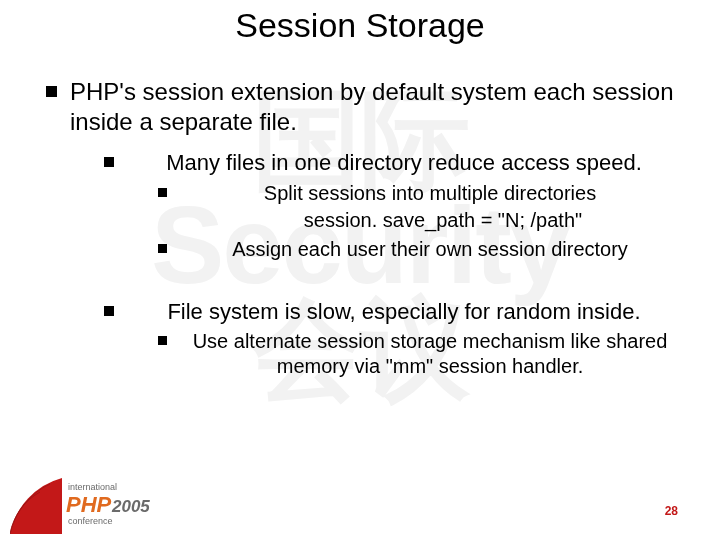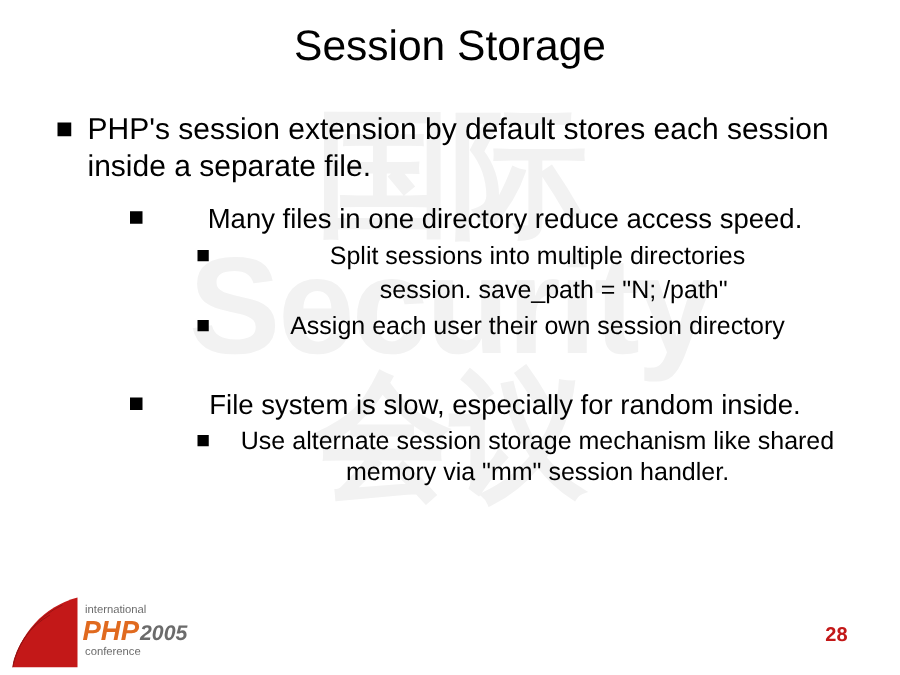--- a/index.html
+++ b/index.html
@@ -23,21 +23,21 @@
     letter-spacing: -2px;
     user-select: none;
     z-index: 0;
     white-space: pre;
   }
   .slide {
     position: relative;
     z-index: 1;
     width: 720px;
     height: 540px;
-    padding: 18px 40px 0 40px;
+    padding: 6px 40px 0 40px;
   }
   .title {
     font-size: 34px;
     text-align: center;
     margin-bottom: 32px;
     font-weight: 400;
   }
   ul { list-style: none; }
   .lvl1 > li {
     font-size: 24px;
@@ -100,21 +100,21 @@
     margin-left: 26px;
     font-size: 20px;
     margin-top: 2px;
   }
   .pagenum {
     position: absolute;
     bottom: 22px;
     right: 42px;
     color: #c31818;
     font-weight: 700;
-    font-size: 16px;
+    font-size: 12px;
   }
   .logo {
     position: absolute;
     bottom: 6px;
     left: 10px;
     width: 150px;
     height: 64px;
   }
 </style>
 </head>
@@ -123,21 +123,21 @@
 <div class="watermark">国际
 Security
 会议</div>
 
 <div class="slide">
 
   <h1 class="title">Session Storage</h1>
 
   <ul class="lvl1">
     <li>
-      <span>PHP's session extension by default stores each session inside a separate file.</span>
+      <span>PHP's session extension by default system each session inside a separate file.</span>
       <ul class="lvl2">
         <li>
           <span>Many files in one directory reduce access speed.</span>
           <ul class="lvl3">
             <li>
               <span>Split sessions into multiple directories</span>
               <span class="code-line">session. save_path = "N; /path"</span>
             </li>
             <li>
               <span>Assign each user their own session directory</span>

